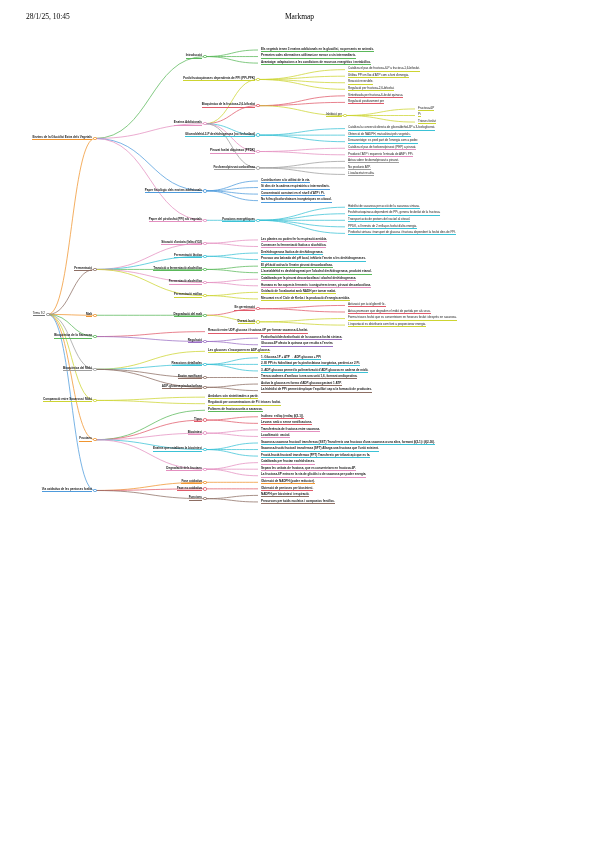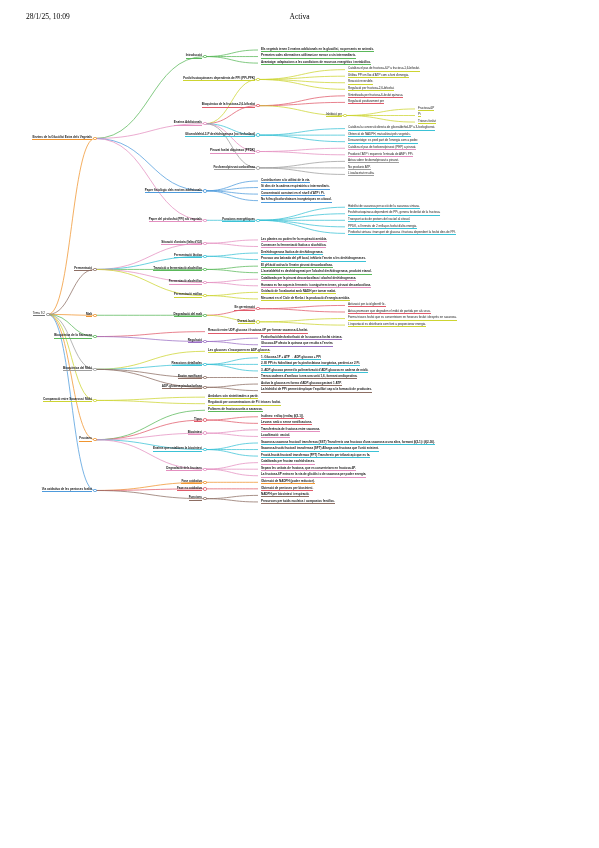--- a/index.html
+++ b/index.html
@@ -18,22 +18,22 @@
   .mm-label.b{font-weight:bold;}
   .mm-node-dot{position:absolute;width:3.4px;height:3.4px;border-radius:50%;
        background:#fff;border:0.7px solid #999;box-sizing:border-box;}
   .und{border-bottom:0.5px solid currentColor;padding-bottom:0.3px;}
   svg{display:block;overflow:visible;}
 </style>
 </head>
 <body>
 
 <div class="page-header">
-  <span class="hdr-date">28/1/25, 10:09</span>
-  <span class="hdr-title">Activa</span>
+  <span class="hdr-date">28/1/25, 10:45</span>
+  <span class="hdr-title">Markmap</span>
 </div>
 
 <div id="map">
   <svg id="links" width="599" height="700">
       <path d="M48,314.45624999999995 C71.5,314.45624999999995 71.5,138.425 95,138.425" fill="none" stroke="#f0952f" stroke-width="0.8" opacity="0.95"></path>
       <path d="M95,138.425 C150,138.425 150,56.55 205,56.55" fill="none" stroke="#5ab85a" stroke-width="0.8" opacity="0.95"></path>
       <path d="M205,56.55 C231.5,56.55 231.5,50 258,50" fill="none" stroke="#5ab85a" stroke-width="0.8" opacity="0.95"></path>
       <path d="M205,56.55 C231.5,56.55 231.5,56.55 258,56.55" fill="none" stroke="#5ab85a" stroke-width="0.8" opacity="0.95"></path>
       <path d="M205,56.55 C231.5,56.55 231.5,63.1 258,63.1" fill="none" stroke="#5ab85a" stroke-width="0.8" opacity="0.95"></path>
       <path d="M95,138.425 C150,138.425 150,123.68749999999999 205,123.68749999999999" fill="none" stroke="#e48fc0" stroke-width="0.8" opacity="0.95"></path>

